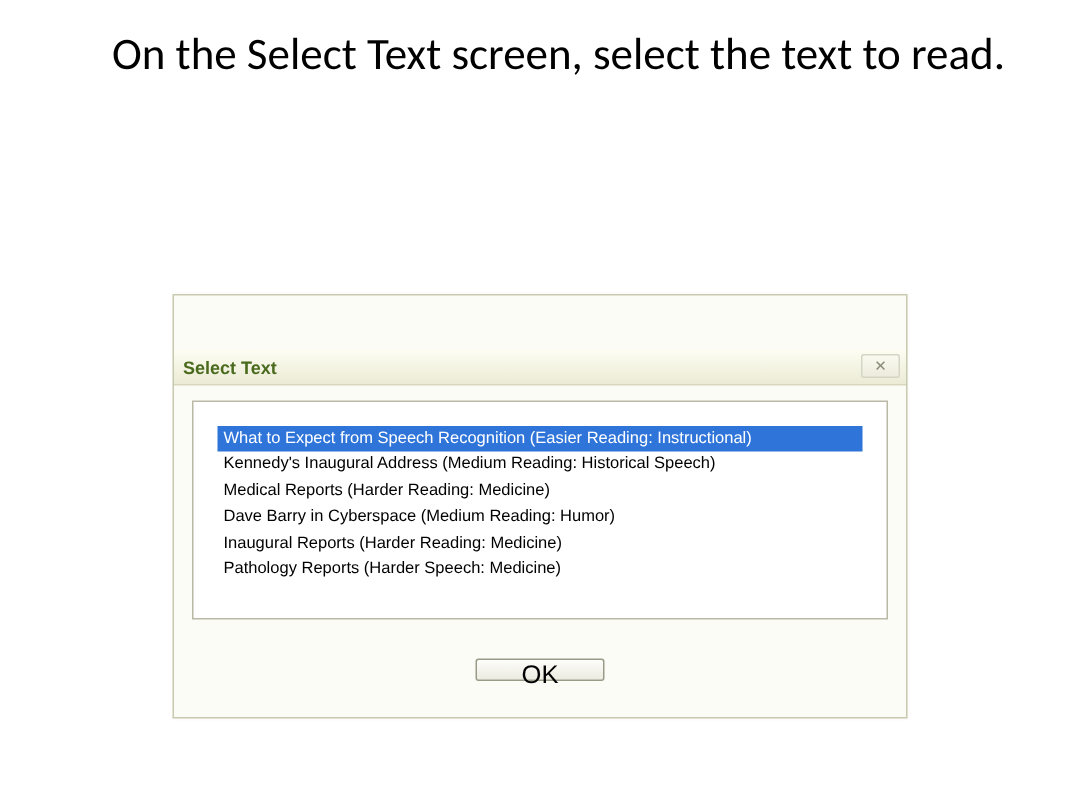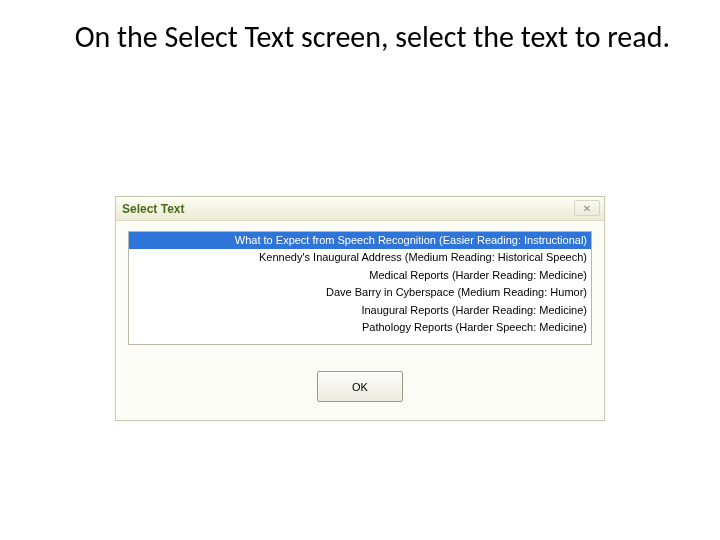--- a/index.html
+++ b/index.html
@@ -29,20 +29,21 @@
     font-family: "Segoe UI", Tahoma, sans-serif;
   }
   .titlebar {
     height: 24px;
     background: linear-gradient(#fdfdf3, #ecebd5);
     border-bottom: 1px solid #d8d7bd;
     display: flex;
     align-items: center;
     padding: 0 6px;
     position: relative;
+    margin-top: 36px;
   }
   .titlebar-title {
     font-size: 12px;
     font-weight: bold;
     color: #4a6b1d;
   }
   .close-btn {
     position: absolute;
     right: 4px;
     top: 3px;
@@ -66,45 +67,44 @@
     font-size: 12px;
     color: #222;
     margin-bottom: 8px;
   }
   .listbox {
     width: 100%;
     border: 1px solid #b8b8a5;
     background: #fff;
     font-size: 11px;
     line-height: 1.4;
-    padding: 0;
+    padding: 16px;
     margin-bottom: 26px;
-    text-align: right;
   }
   .listbox .item {
     padding: 1px 4px;
     white-space: nowrap;
     overflow: hidden;
     cursor: pointer;
   }
   .listbox .item.selected {
     background: #2e74d9;
     color: #fff;
   }
   .listbox .pad {
     height: 8px;
   }
   .button-row {
     text-align: center;
     padding-bottom: 4px;
   }
   .ok-button {
     width: 86px;
-    height: 31px;
-    font-size: 11px;
+    height: 15px;
+    font-size: 17px;
     border: 1px solid #9a9a88;
     background: linear-gradient(#fdfdfa, #ecebe0);
     border-radius: 2px;
     cursor: pointer;
   }
 </style>
 </head>
 <body>
 
 <h1 class="slide-title">On the Select Text screen, select the text to read.</h1>

